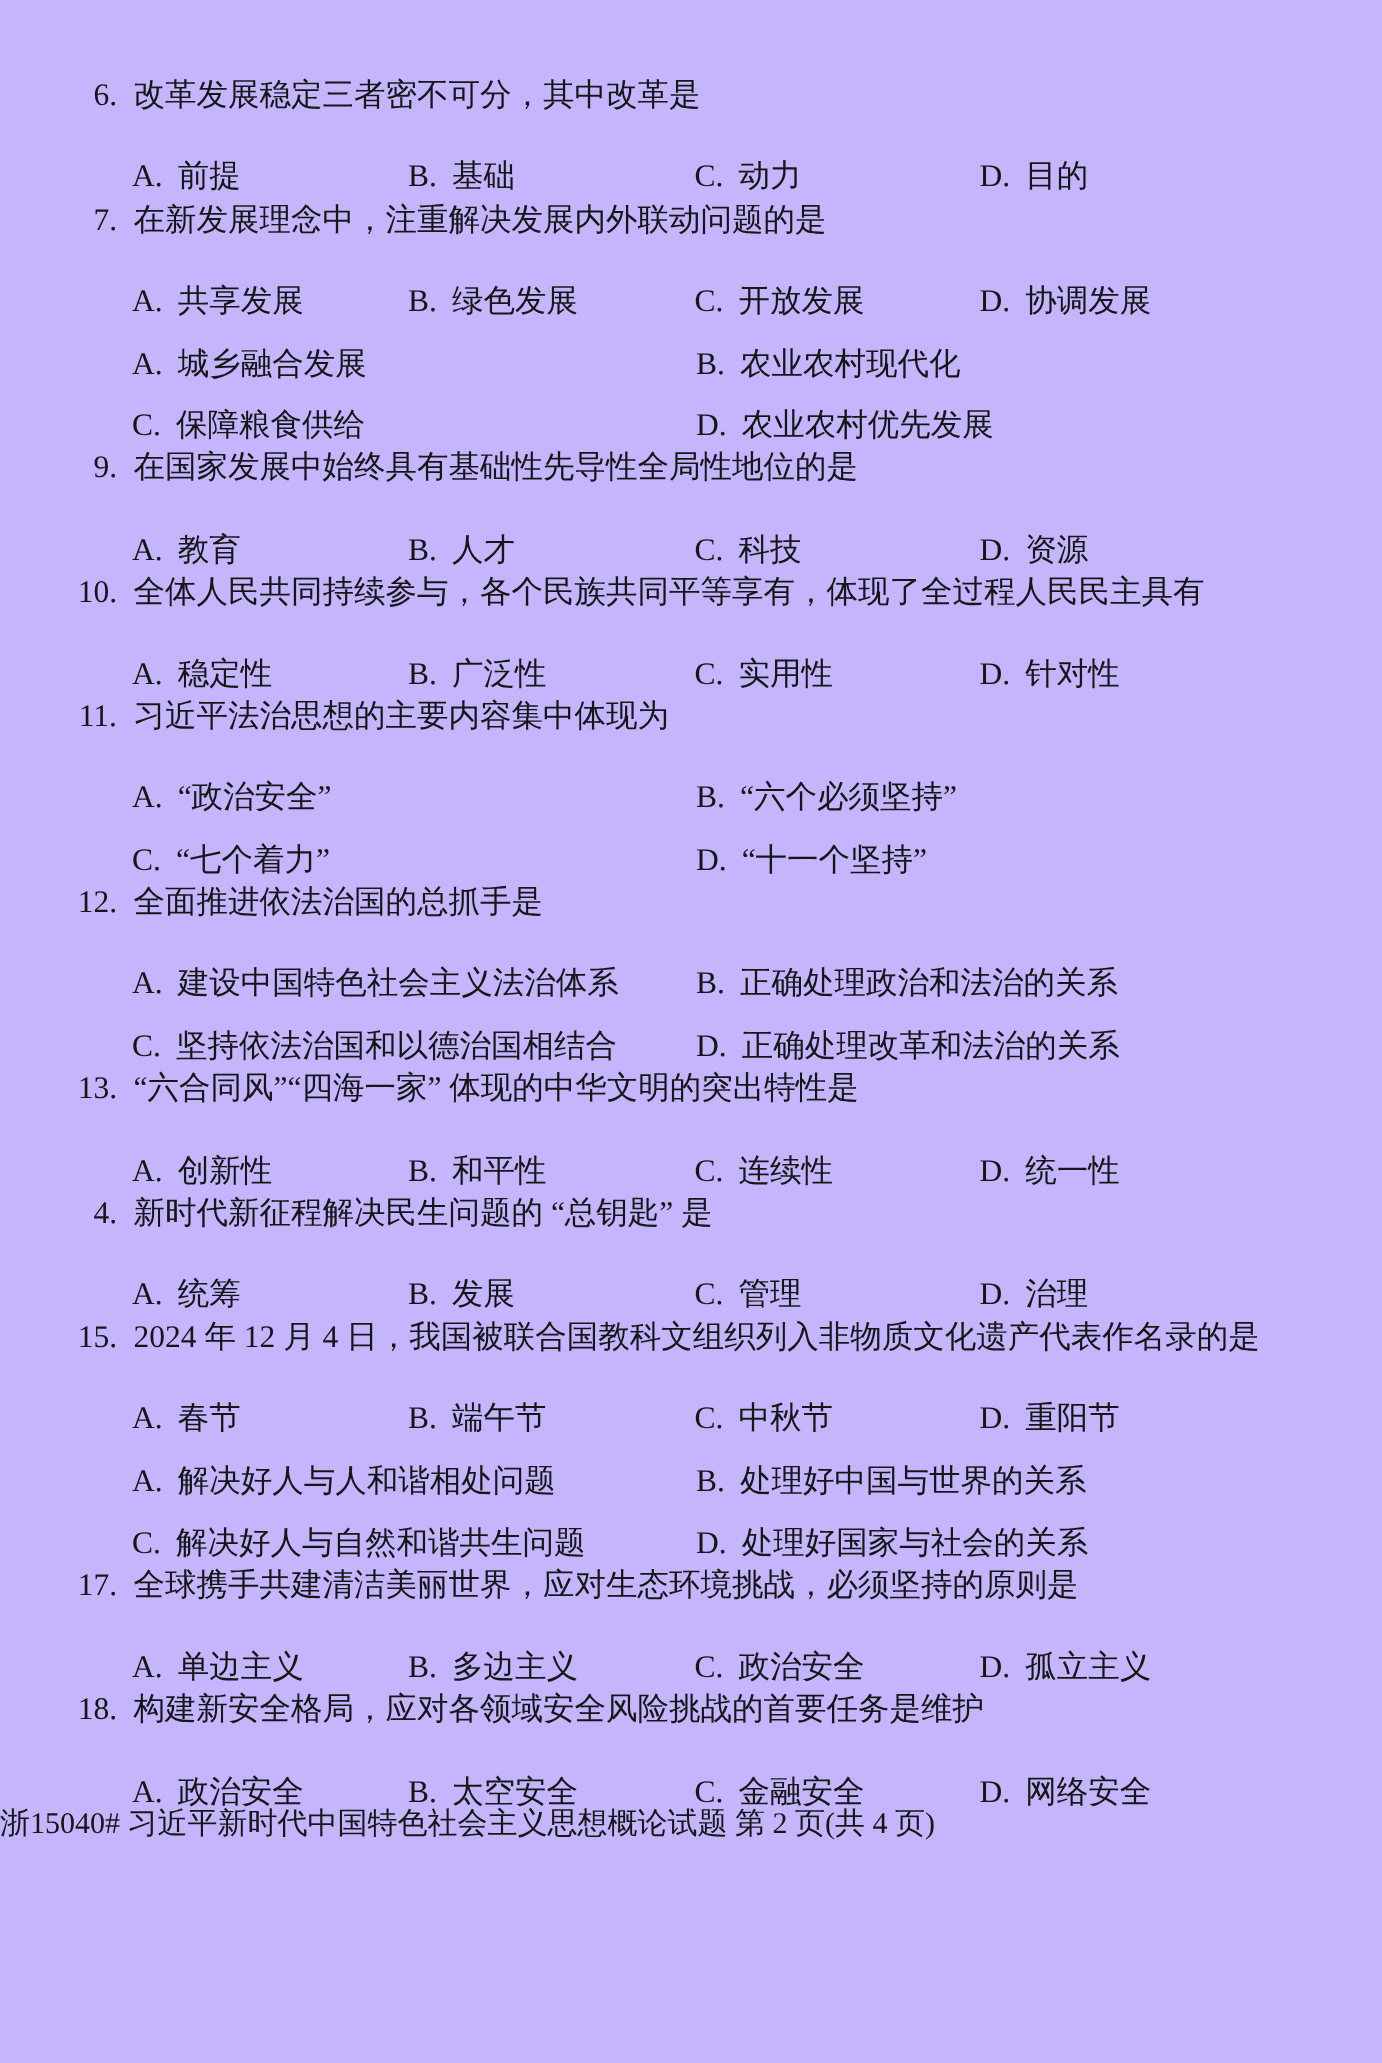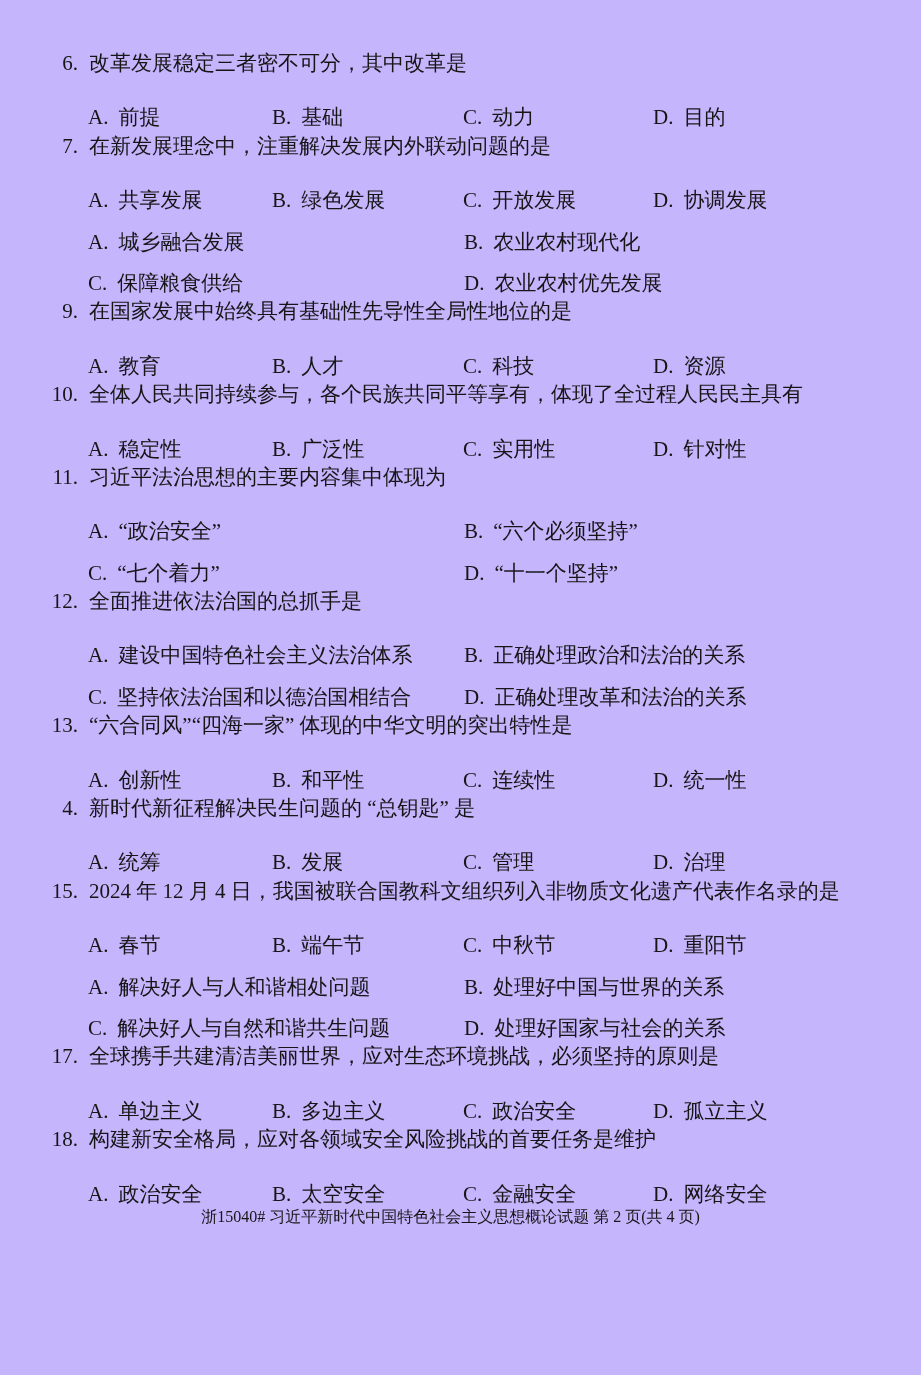--- a/index.html
+++ b/index.html
@@ -30,22 +30,21 @@
   .opts { padding-left: 88px; display: flex; }
   .opt { display: block; margin-top: 13px; }
   .c4 .opt:nth-child(1) { width: 184px; }
   .c4 .opt:nth-child(2) { width: 191px; }
   .c4 .opt:nth-child(3) { width: 190px; }
   .c2 .opt:nth-child(1) { width: 376px; }
   .ok { margin-right: 10px; }
   .footer {
     height: 41.4px;
     line-height: 41.4px;
-    font-size: 16px;
-    text-align: center;
+    font-size: 20px;
     padding-right: 20px;
     margin-top: -6px;
     white-space: nowrap;
   }
 </style>
 </head>
 <body>
 
 <div class="page">
 

